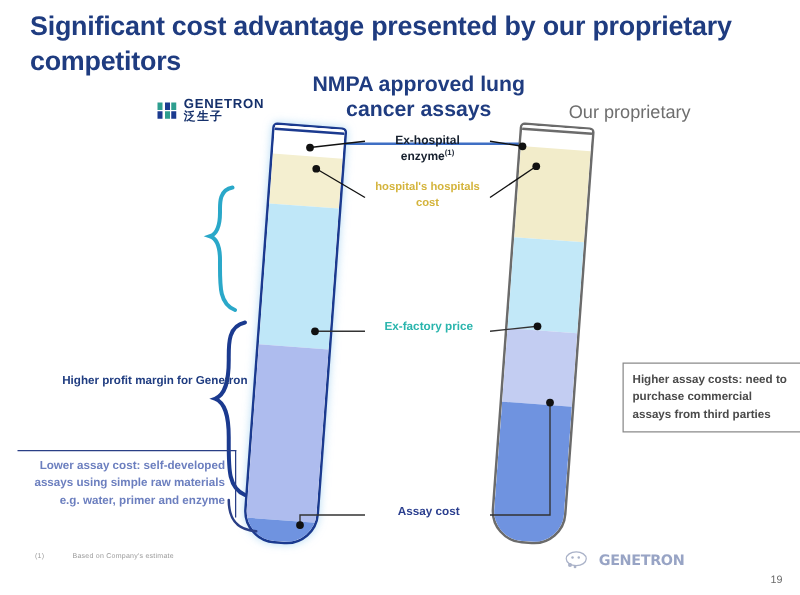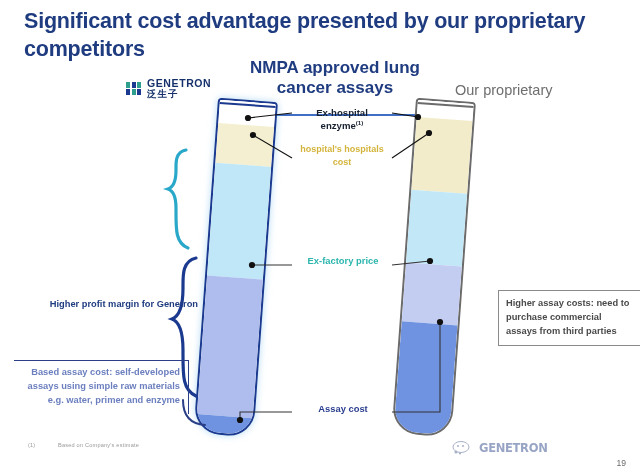--- a/index.html
+++ b/index.html
@@ -191,21 +191,21 @@
     <line x1="392" y1="265" x2="430" y2="261" stroke="#333" stroke-width="1.1"></line>
     <circle cx="430" cy="261" r="3.1" fill="#111"></circle>
 
     <polyline points="240,420 240,412 292,412" fill="none" stroke="#333" stroke-width="1.1"></polyline>
     <circle cx="240" cy="420" r="3.1" fill="#111"></circle>
     <polyline points="392,412 440,412 440,322" fill="none" stroke="#333" stroke-width="1.1"></polyline>
     <circle cx="440" cy="322" r="3.1" fill="#111"></circle>
   </svg>
 
   <div class="annot" id="annot-margin">Higher profit margin for Genetron</div>
-  <div class="annot" id="annot-assay">Based assay cost: self-developed assays using simple raw materials e.g. water, primer and enzyme</div>
+  <div class="annot" id="annot-assay">Lower assay cost: self-developed assays using simple raw materials e.g. water, primer and enzyme</div>
   <div class="annot" id="annot-higher-cost">Higher assay costs: need to purchase commercial assays from third parties</div>
 
   <div class="callout" id="cl-exhosp">
     <span>Ex-hospital enzyme</span><sup>(1)</sup>
   </div>
   <div class="callout" id="cl-hospop">hospital's hospitals cost</div>
   <div class="callout" id="cl-exfact">Ex-factory price</div>
   <div class="callout" id="cl-assay">Assay cost</div>
 
   <div id="footnote">

